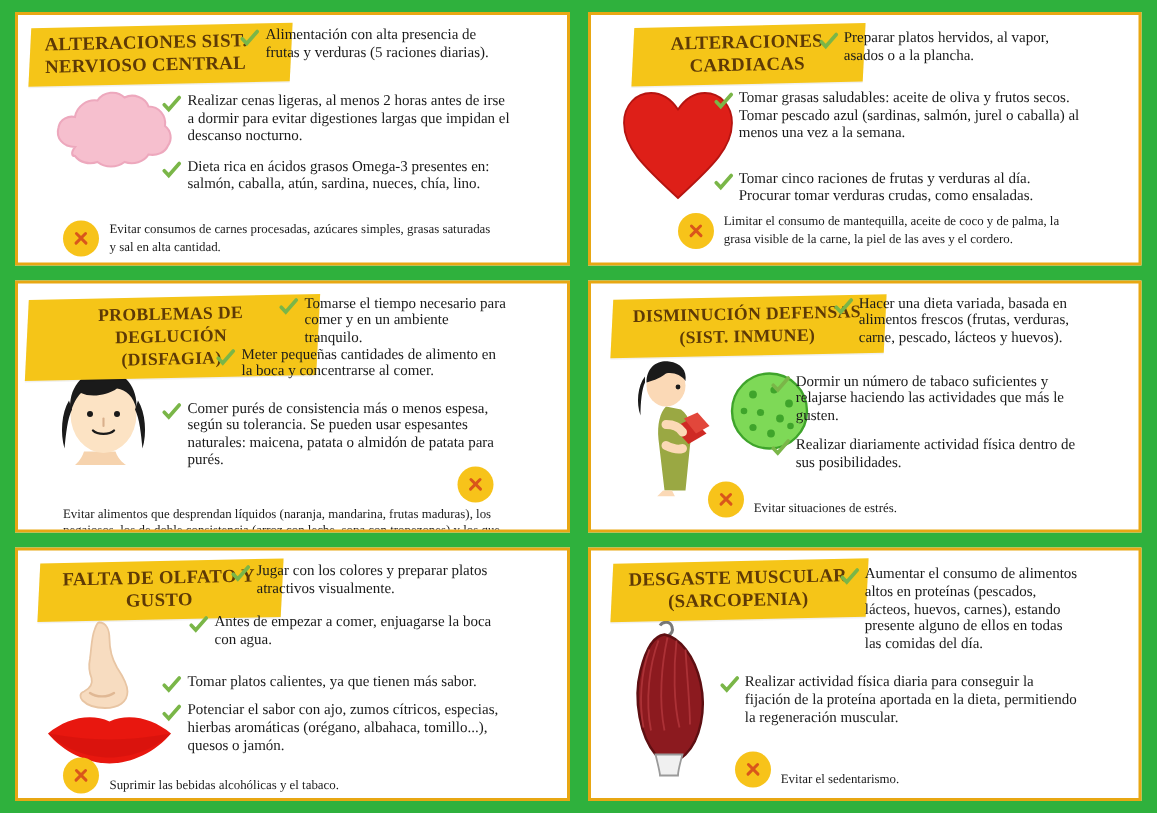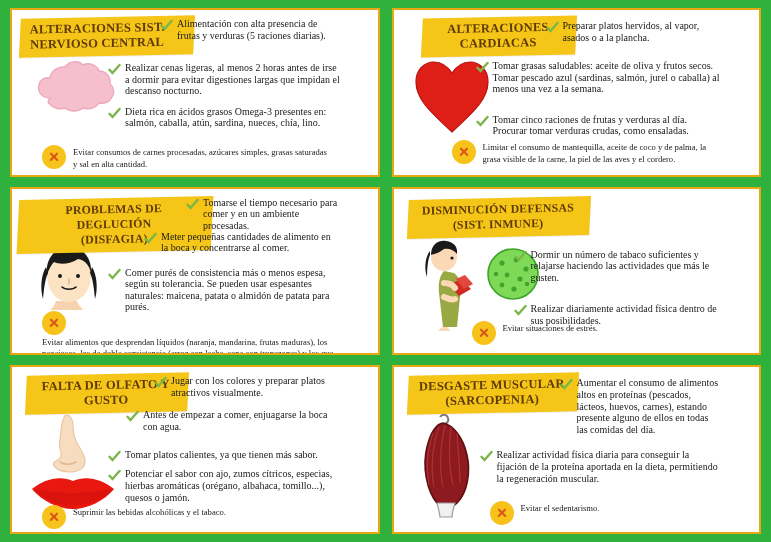--- a/index.html
+++ b/index.html
@@ -74,21 +74,21 @@
   .chk svg{display:block;}
   .btxt{
     font-size:10px;
     line-height:11.6px;
     color:#1a1a1a;
     font-family:"Liberation Serif", serif;
   }
   .warn{
     position:absolute;
     display:flex;
-    align-items:flex-start;
+    align-items:flex-end;
     z-index:3;
   }
   .xcircle{
     flex:0 0 auto;
     width:24px;height:24px;
     border-radius:50%;
     background:#f7c31a;
     position:relative;
     margin-right:7px;
   }
@@ -215,21 +215,21 @@
       <path d="M36 46c3 3 11 3 14 0" fill="none" stroke="#1a1a1a" stroke-width="1.6" stroke-linecap="round"></path>
       <path d="M43 38v5" fill="none" stroke="#d9b08c" stroke-width="1.4" stroke-linecap="round"></path>
     </svg>
     <div class="bullets" style="left:174px;top:8px;width:152px;">
       <div class="bullet">
         <span class="chk">
             <svg width="13" height="13" viewBox="0 0 13 13">
               <path d="M1.5 6.8l3 3.2L11.5 2" fill="none" stroke="#7ab648" stroke-width="2.4" stroke-linecap="round"></path>
             </svg>
           </span>
-        <span class="btxt">Tomarse el tiempo necesario para comer y en un ambiente procesadas.</span>
+        <span class="btxt">Tomarse el tiempo necesario para comer y en un ambiente tranquilo.</span>
       </div>
     </div>
     <div class="bullets" style="left:132px;top:42px;width:194px;">
       <div class="bullet">
         <span class="chk">
             <svg width="13" height="13" viewBox="0 0 13 13">
               <path d="M1.5 6.8l3 3.2L11.5 2" fill="none" stroke="#7ab648" stroke-width="2.4" stroke-linecap="round"></path>
             </svg>
           </span>
         <span class="btxt">Meter pequeñas cantidades de alimento en la boca y concentrarse al comer.</span>
@@ -275,30 +275,40 @@
           <circle cx="30" cy="13" r="2.4"></circle>
           <circle cx="40" cy="22" r="2.6"></circle>
         <circle cx="21" cy="28" r="2.4"></circle>
           <circle cx="34" cy="32" r="2.6"></circle>
           <circle cx="16" cy="38" r="2.4"></circle>
         <circle cx="28" cy="42" r="2.6"></circle>
           <circle cx="41" cy="37" r="2.2"></circle>
           <circle cx="10" cy="27" r="2.2"></circle>
       </g>
     </svg>
+    <div class="bullets" style="left:162px;top:8px;width:166px;">
+      <div class="bullet">
+        <span class="chk">
+            <svg width="13" height="13" viewBox="0 0 13 13">
+              <path d="M1.5 6.8l3 3.2L11.5 2" fill="none" stroke="#7ab648" stroke-width="2.4" stroke-linecap="round"></path>
+            </svg>
+          </span>
+        <span class="btxt">Hacer una dieta variada, basada en alimentos frescos (frutas, verduras, carne, pescado, lácteos y huevos).</span>
+      </div>
+    </div>
     <div class="bullets" style="left:120px;top:60px;width:206px;">
       <div class="bullet">
         <span class="chk">
             <svg width="13" height="13" viewBox="0 0 13 13">
               <path d="M1.5 6.8l3 3.2L11.5 2" fill="none" stroke="#7ab648" stroke-width="2.4" stroke-linecap="round"></path>
             </svg>
           </span>
         <span class="btxt">Dormir un número de tabaco suficientes y relajarse haciendo las actividades que más le gusten.</span>
       </div>
-      <div class="bullet" style="margin-top:20px;">
+      <div class="bullet" style="margin-top:8px;">
         <span class="chk">
             <svg width="13" height="13" viewBox="0 0 13 13">
               <path d="M1.5 6.8l3 3.2L11.5 2" fill="none" stroke="#7ab648" stroke-width="2.4" stroke-linecap="round"></path>
             </svg>
           </span>
         <span class="btxt">Realizar diariamente actividad física dentro de sus posibilidades.</span>
       </div>
     </div>
     <div class="warn" style="left:78px;top:132px;width:240px;">
       <span class="xcircle"></span>

